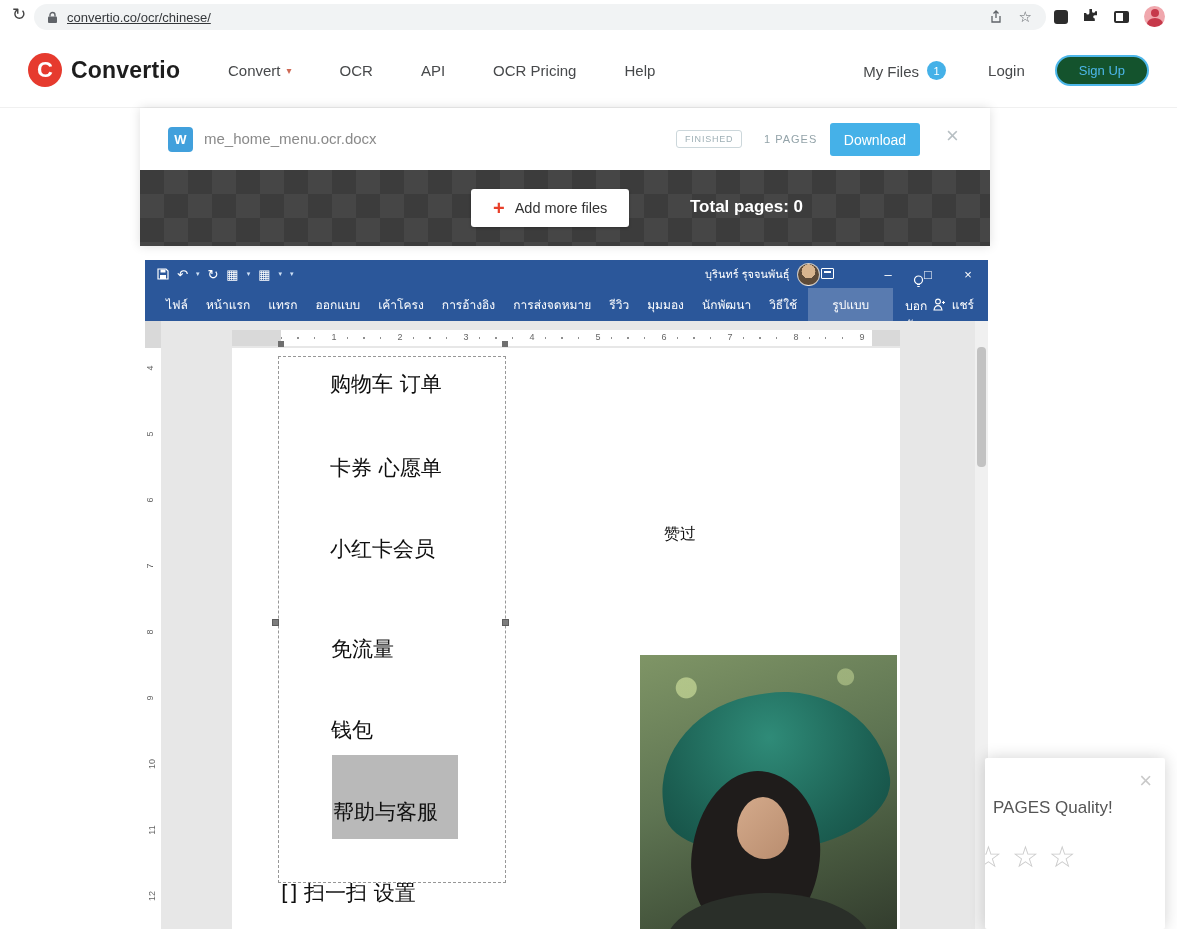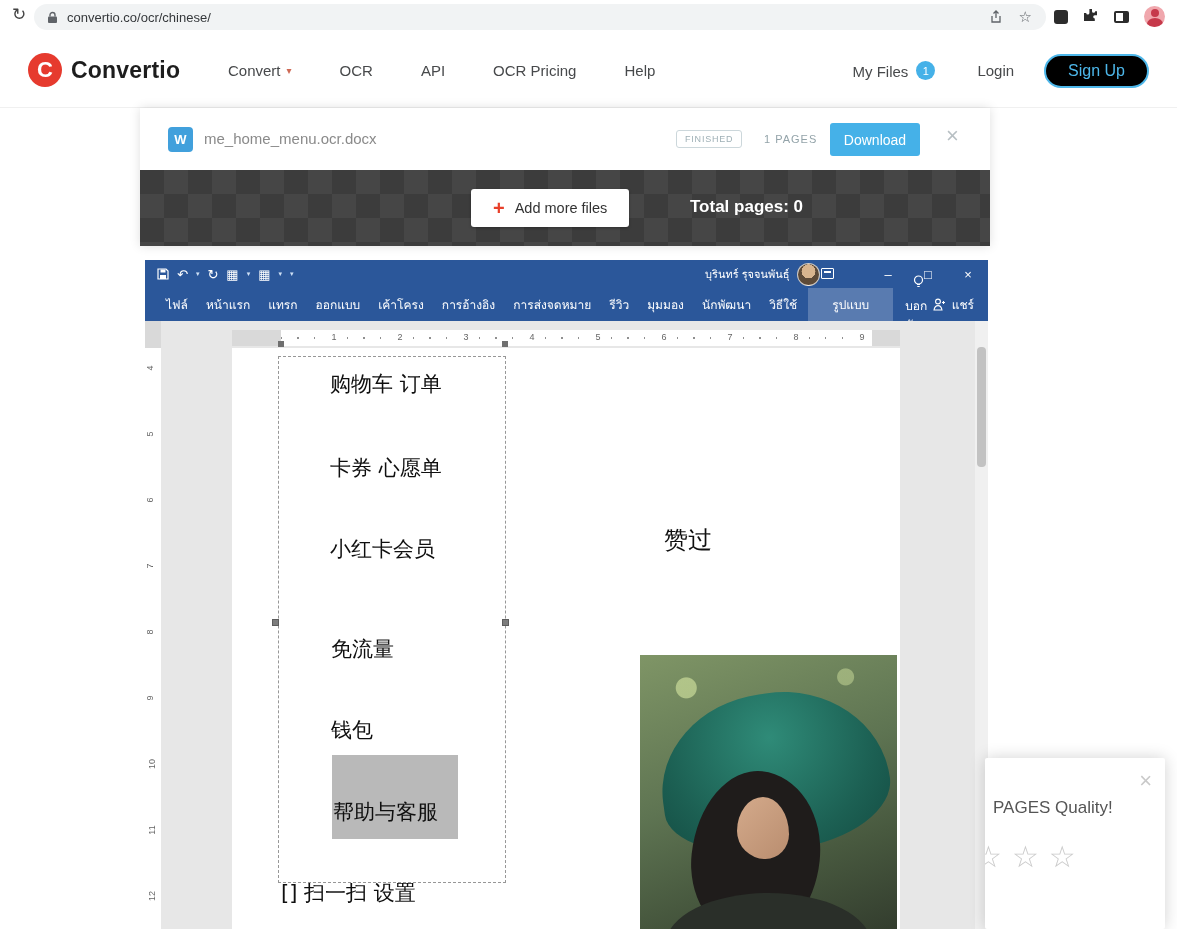--- a/index.html
+++ b/index.html
@@ -5,21 +5,21 @@
   * { margin:0; padding:0; box-sizing:border-box; }
   html,body { background:#fff; }
   body { font-family:"Liberation Sans","DejaVu Sans",sans-serif; }
   .viewport { position:relative; width:1177px; height:929px; background:#fff; overflow:hidden; }
 
   
   .browser-bar { position:absolute; left:0; top:0; width:1177px; height:33px; background:#fff; }
   .reload-icon { position:absolute; left:12px; top:4px; font-size:17px; color:#444; cursor:pointer; }
   .omnibox { position:absolute; left:34px; top:4px; width:1012px; height:26px; background:#f1f3f4; border-radius:13px; display:flex; align-items:center; }
   .lock-icon { margin-left:13px; display:inline-flex; }
-  .url-text { margin-left:9px; font-size:13px; color:#35383b; }
+  .url-text { margin-left:9px; font-size:13px; color:#35383b;text-decoration:underline; }
   .omnibox-right { margin-left:auto; display:flex; align-items:center; gap:16px; margin-right:14px; }
   .share-icon { display:inline-flex; }
   .bm-star-icon { font-size:15px; color:#5f6368; }
   .browser-ext-icons { position:absolute; right:0; top:0; height:33px; display:flex; align-items:center; gap:15px; padding-right:12px; }
   .sqtool-icon { width:14px; height:14px; background:#2c2c2c; border-radius:3px; }
   .sidebar-icon { width:15px; height:12px; border:2px solid #2c2c2c; border-radius:2px; position:relative; }
   .sidebar-icon::after { content:""; position:absolute; right:0; top:0; width:4px; height:100%; background:#2c2c2c; }
   .profile-avatar { width:21px; height:21px; border-radius:50%; background:#f0a7ad; position:relative; overflow:hidden; }
   .profile-avatar::before { content:""; position:absolute; left:6.5px; top:3px; width:8px; height:8px; border-radius:50%; background:#c6394a; }
   .profile-avatar::after { content:""; position:absolute; left:2.5px; top:12px; width:16px; height:12px; border-radius:50%; background:#c6394a; }
@@ -29,21 +29,21 @@
   .logo { position:absolute; left:28px; top:20px; display:flex; align-items:center; gap:9px; cursor:pointer; }
   .logo-mark { width:34px; height:34px; border-radius:50%; background:#e63a2e; color:#fff; font-weight:bold; font-size:22px; display:flex; align-items:center; justify-content:center; }
   .logo-text { font-size:23px; font-weight:bold; color:#1d1d1d; letter-spacing:.2px; }
   .main-nav { position:absolute; left:228px; top:0; height:75px; display:flex; align-items:center; gap:48px; font-size:15px; color:#47494b; }
   .nav-item { cursor:pointer; display:flex; align-items:center; gap:6px; }
   .nav-caret { font-size:10px; color:#ce6a55; }
   .header-right { position:absolute; right:28px; top:0; height:75px; display:flex; align-items:center; gap:18px; }
   .myfiles { font-size:15px; color:#47494b; cursor:pointer; display:flex; align-items:flex-end; gap:8px; }
   .myfiles-badge { width:19px; height:19px; border-radius:50%; background:#45b1e8; color:#fff; font-size:11px; display:flex; align-items:center; justify-content:center; }
   .login-link { font-size:15px; color:#47494b; cursor:pointer; margin-left:24px; }
-  .signup-btn { margin-left:12px; border:2px solid #4db7ea; color:#4db7ea; background:#000000; font-size:16px; border-radius:17px; padding:6px 22px; cursor:pointer; font-family:inherit; }
+  .signup-btn { margin-left:12px; border:2px solid #4db7ea; color:#4db7ea; background:#14532d; font-size:13px; border-radius:17px; padding:6px 22px; cursor:pointer; font-family:inherit; }
 
   
   .card { position:absolute; left:140px; top:108px; width:850px; height:138px; background:#fff; box-shadow:0 0 10px rgba(0,0,0,.13); }
   .file-row { position:relative; width:100%; height:62px; background:#fff; }
   .word-file-icon { position:absolute; left:28px; top:19px; width:25px; height:25px; border-radius:4px; background:#41a0dc; color:#fff; font-size:13px; font-weight:bold; display:flex; align-items:center; justify-content:center; }
   .file-name { position:absolute; left:64px; top:22px; font-size:15px; color:#8a8a8a; }
   .finished-badge { position:absolute; left:536px; top:22px; border:1px solid #ccd7db; border-radius:3px; color:#9fb0b6; font-size:9px; letter-spacing:.8px; padding:3px 8px; }
   .pages-label { position:absolute; left:624px; top:25px; font-size:11px; letter-spacing:1px; color:#93a3a9; }
   .download-btn { position:absolute; left:690px; top:15px; width:90px; height:33px; background:#45b1e8; color:#fff; border:none; border-radius:3px; font-size:14px; cursor:pointer; font-family:inherit; }
   .row-close-icon { position:absolute; left:806px; top:17px; font-size:22px; color:#b7bfc3; cursor:pointer; line-height:1; }
@@ -315,21 +315,21 @@
         <div class="highlight-rect"></div>
 
         <div class="doc-line" style="left:98px; top:22px">购物车 订单</div>
         <div class="doc-line" style="left:98px; top:106px">卡券 心愿单</div>
         <div class="doc-line" style="left:98px; top:187px">小红卡会员</div>
         <div class="doc-line" style="left:99px; top:287px">免流量</div>
         <div class="doc-line" style="left:99px; top:368px">钱包</div>
         <div class="doc-line" style="left:101px; top:450px">帮助与客服</div>
         <div class="doc-line" style="left:49px; top:531px">[] 扫一扫 设置</div>
 
-        <div class="doc-line" style="left:432px; top:176px; font-size:24px">赞过</div>
+        <div class="doc-line" style="left:432px; top:176px; font-size:16px">赞过</div>
 
         <div class="photo">
           <span class="umbrella"></span>
           <span class="hair"></span>
           <span class="face"></span>
           <span class="shoulder"></span>
         </div>
       </div>
 
       <div class="doc-scrollbar">

